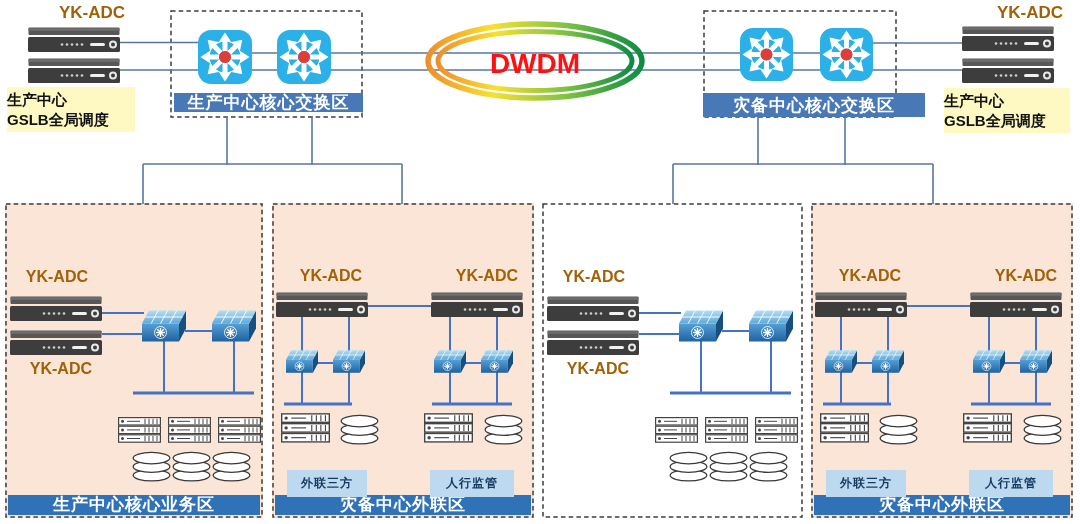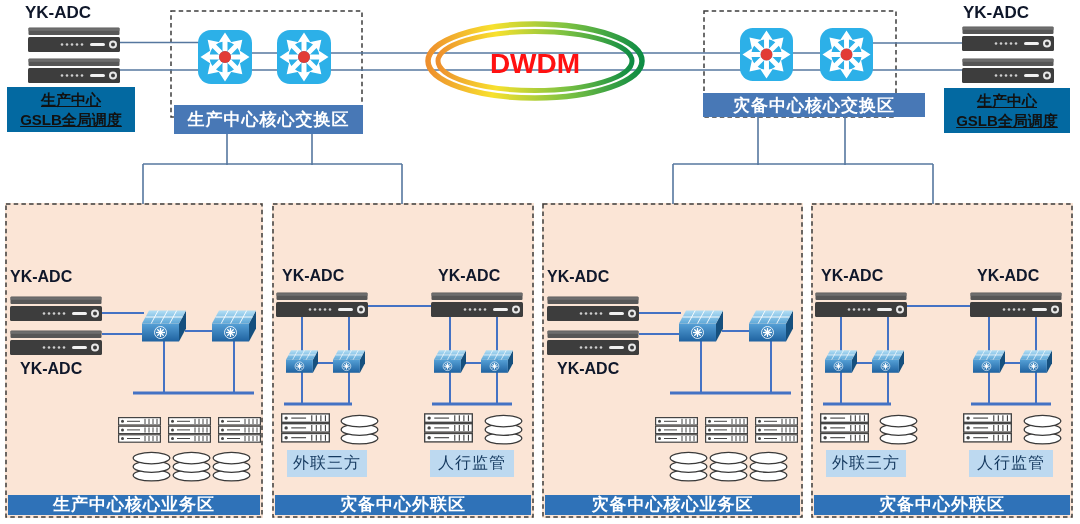--- a/index.html
+++ b/index.html
@@ -1,23 +1,23 @@
 <!DOCTYPE html>
 <html><head>
 <meta charset="utf-8">
 <style>
   html,body{margin:0;padding:0;background:#fff;}
   .stage{position:relative;width:1080px;height:524px;background:#fff;font-family:"Liberation Sans",sans-serif;overflow:hidden;}
   .abs{position:absolute;}
-  .adc{font-weight:bold;font-size:17px;color:#0f172a;text-align:left;z-index:3;}
-  .yellow{background:#0369a1;color:#111;font-weight:bold;font-size:15px;text-align:center;display:flex;flex-direction:column;justify-content:center;line-height:20px;z-index:3;text-decoration:underline;}
+  .adc{font-weight:bold;font-size:17px;color:#a16207;text-align:right;z-index:3;}
+  .yellow{background:#fef9c3;color:#111;font-weight:bold;font-size:15px;text-align:left;display:flex;flex-direction:column;justify-content:center;line-height:20px;z-index:3;}
   .bluebar{background:#4878B6;color:#fff;font-weight:bold;font-size:17px;text-align:center;letter-spacing:1px;z-index:3;display:flex;align-items:center;justify-content:center;}
   .zone{background:#FBE5D6;z-index:0;}
   .strip{position:absolute;left:3px;right:3px;bottom:3px;height:20px;background:#2F72B8;color:#fff;font-weight:bold;font-size:17px;letter-spacing:1px;text-align:center;line-height:20px;}
-  .lightblue{background:#BDD9F0;color:#15395F;font-weight:normal;font-size:16px;letter-spacing:1px;text-align:center;z-index:3;display:flex;align-items:center;justify-content:center;}
+  .lightblue{background:#BDD9F0;color:#15395F;font-weight:bold;font-size:12px;letter-spacing:1px;text-align:center;z-index:3;display:flex;align-items:center;justify-content:center;margin-top:20px;}
   svg.icon{z-index:4;}
   svg.lines{left:0;top:0;z-index:2;}
   svg.dwdm{z-index:3;}
 </style>
 </head>
 <body>
 
 <svg width="0" height="0" style="position:absolute">
   <defs>
     <linearGradient id="gradFront" x1="0" y1="0" x2="0" y2="1">
@@ -118,23 +118,20 @@
   </defs>
 </svg>
 
 <div class="stage">
 
   <div class="abs zone" style="left:5px;top:203px;width:258px;height:315px;">
     <div class="strip">生产中心核心业务区</div>
   </div>
   <div class="abs zone" style="left:272px;top:203px;width:262px;height:315px;">
     <div class="strip">灾备中心外联区</div>
-  </div>
-  <div class="abs zone" style="left:542px;top:203px;width:261px;height:315px;">
-    <div class="strip">灾备中心核心业务区</div>
   </div>
   <div class="abs zone" style="left:811px;top:203px;width:262px;height:315px;">
     <div class="strip">灾备中心外联区</div>
   </div>
 
   <svg class="abs lines" width="1080" height="524">
     <g fill="none" stroke="#3c3c3c" stroke-width="1.5" stroke-dasharray="4.5,3.2">
       <rect x="6" y="204" width="256" height="313"></rect>
       <rect x="273" y="204" width="260" height="313"></rect>
       <rect x="543" y="204" width="259" height="313"></rect>
@@ -210,21 +207,21 @@
   <div class="abs yellow" style="left:7px;top:87px;width:128px;height:45px;">
     <span>生产中心</span>
     <span>GSLB全局调度</span>
   </div>
   <svg class="abs icon" style="left:198px;top:30px;" width="54" height="54">
       <use href="#sym-star"></use>
     </svg>
   <svg class="abs icon" style="left:277px;top:30px;" width="54" height="54">
       <use href="#sym-star"></use>
     </svg>
-  <div class="abs bluebar" style="left:174px;top:105px;width:189px;height:29px;">生产中心核心交换区</div>
+  <div class="abs bluebar" style="left:174px;top:93px;width:189px;height:19px;">生产中心核心交换区</div>
 
   <svg class="abs icon" style="left:740px;top:28px;" width="53" height="53">
       <use href="#sym-star"></use>
     </svg>
   <svg class="abs icon" style="left:820px;top:28px;" width="53" height="53">
       <use href="#sym-star"></use>
     </svg>
   <div class="abs bluebar" style="left:703px;top:93px;width:222px;height:24px;">灾备中心核心交换区</div>
   <div class="abs adc" style="left:963px;top:3px;width:100px;">YK-ADC</div>
   <svg class="abs icon" style="left:962px;top:26px;" width="92" height="25">

